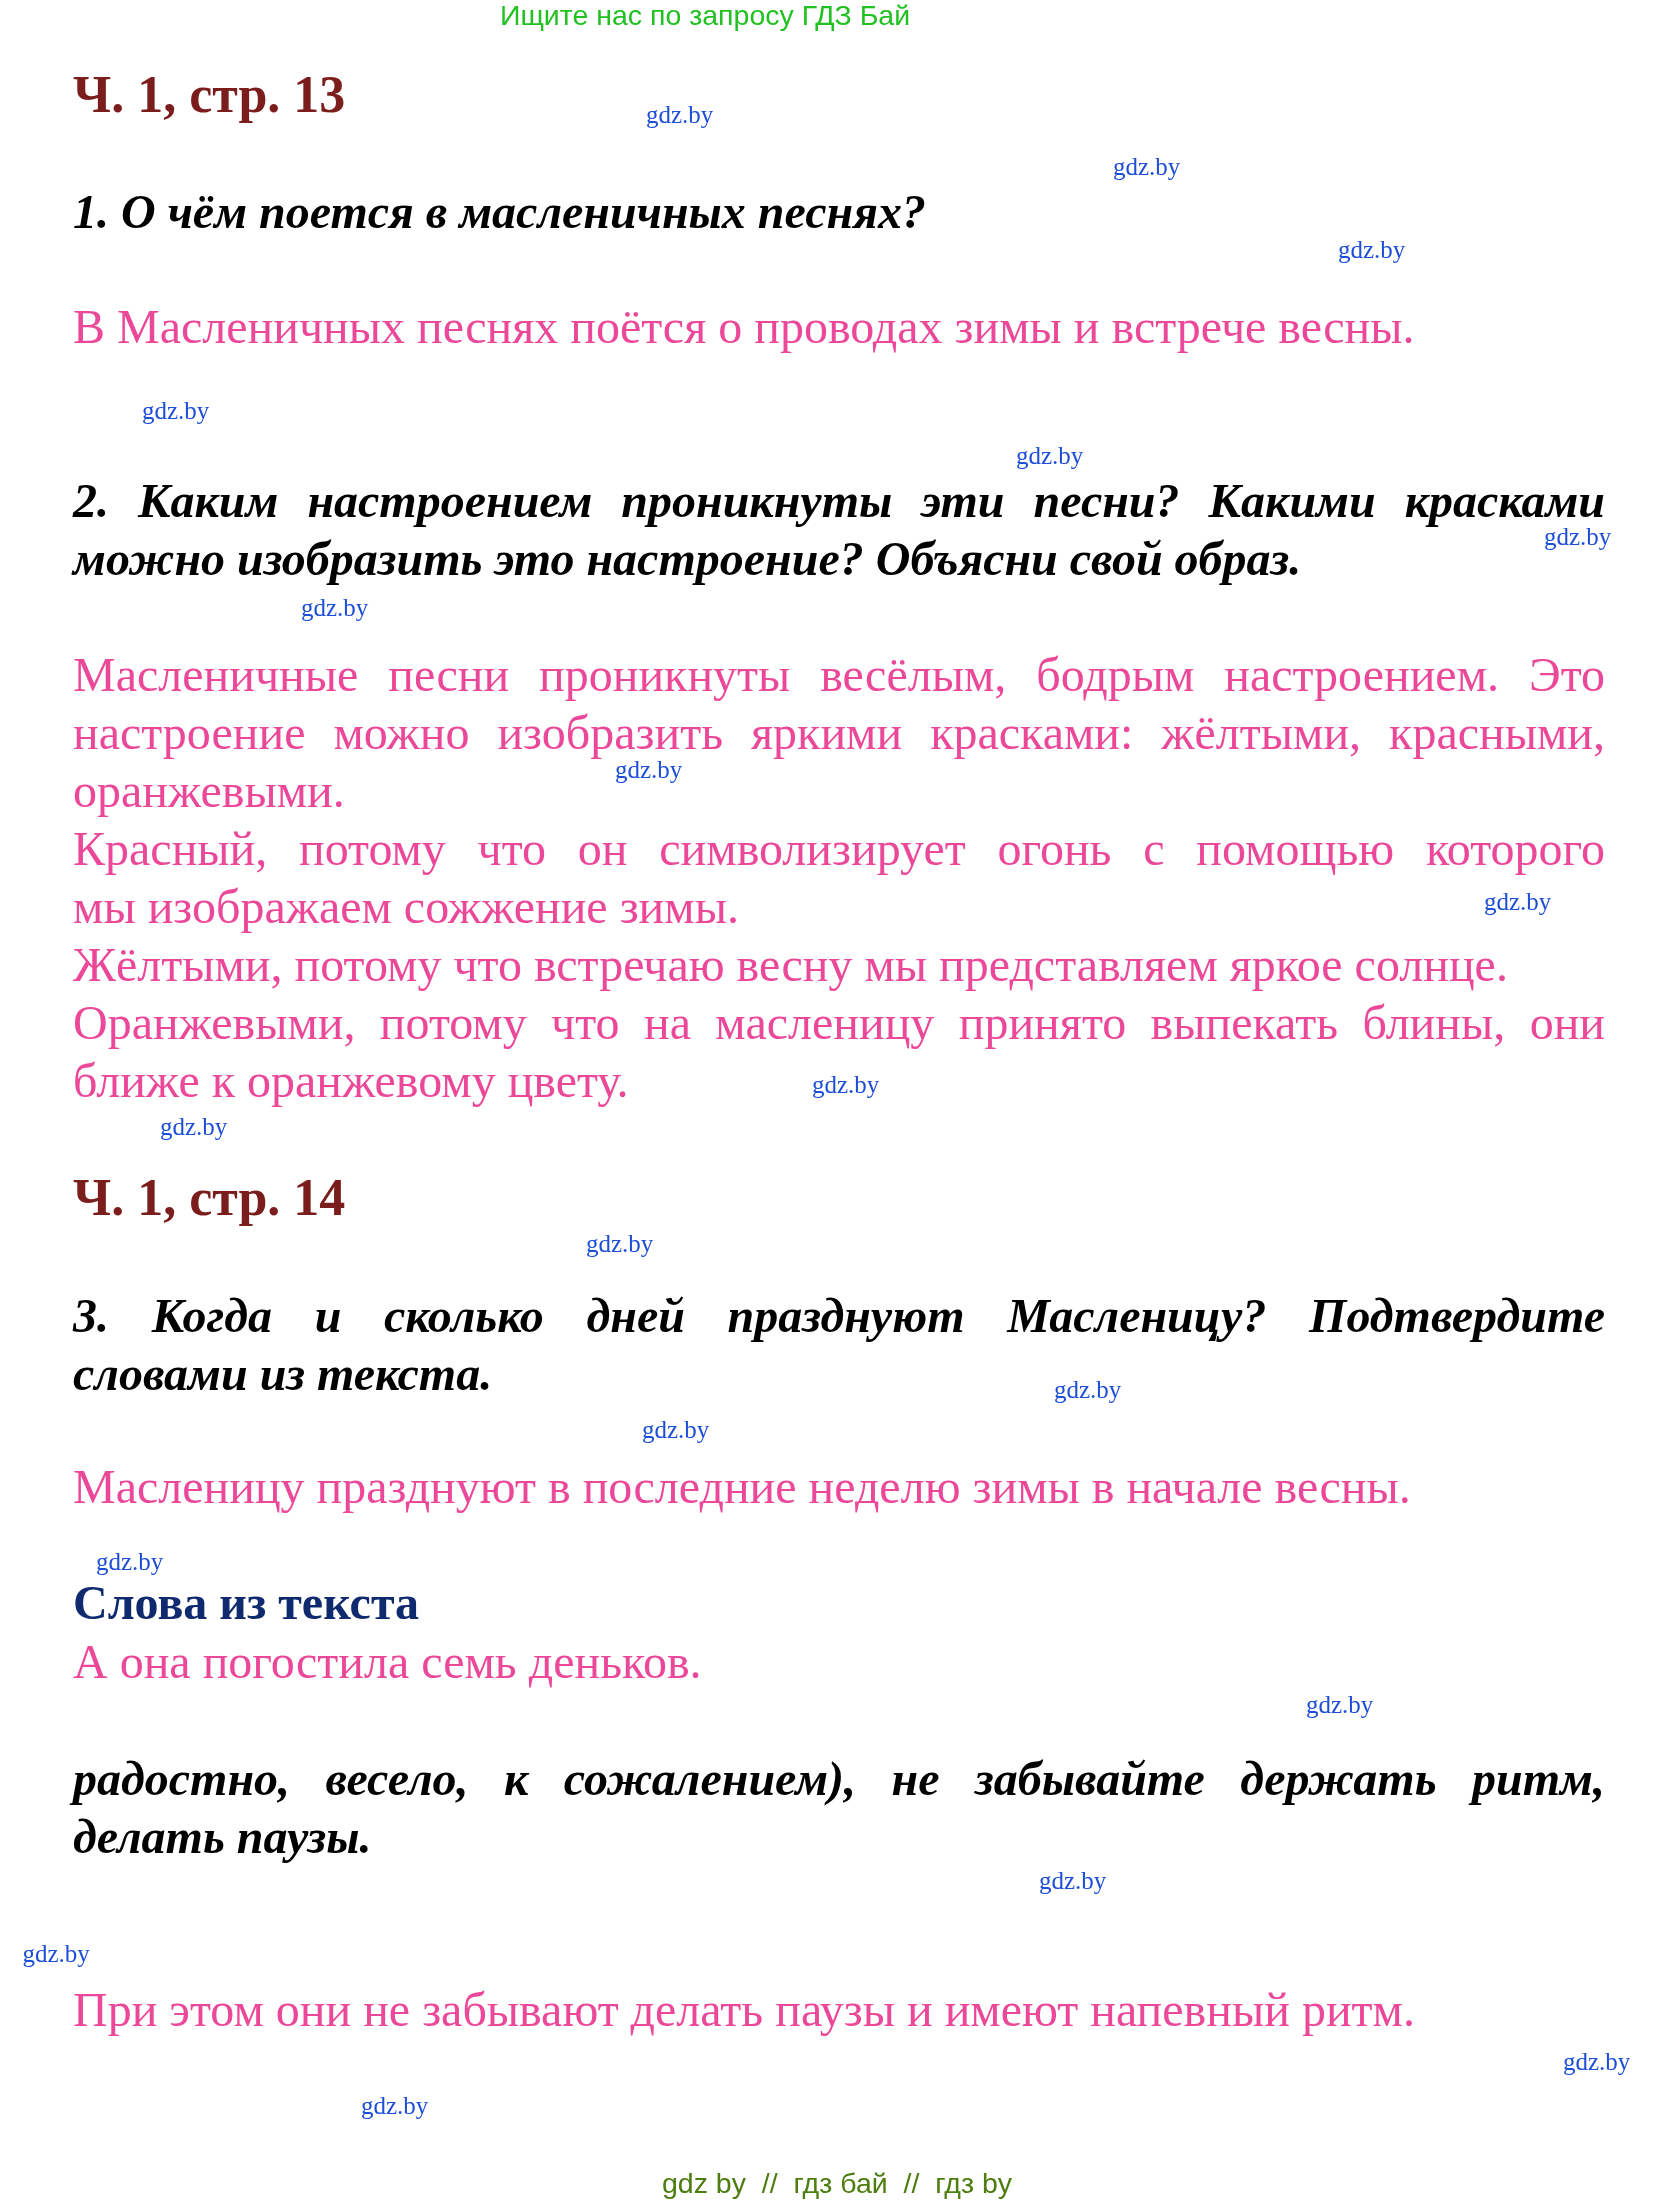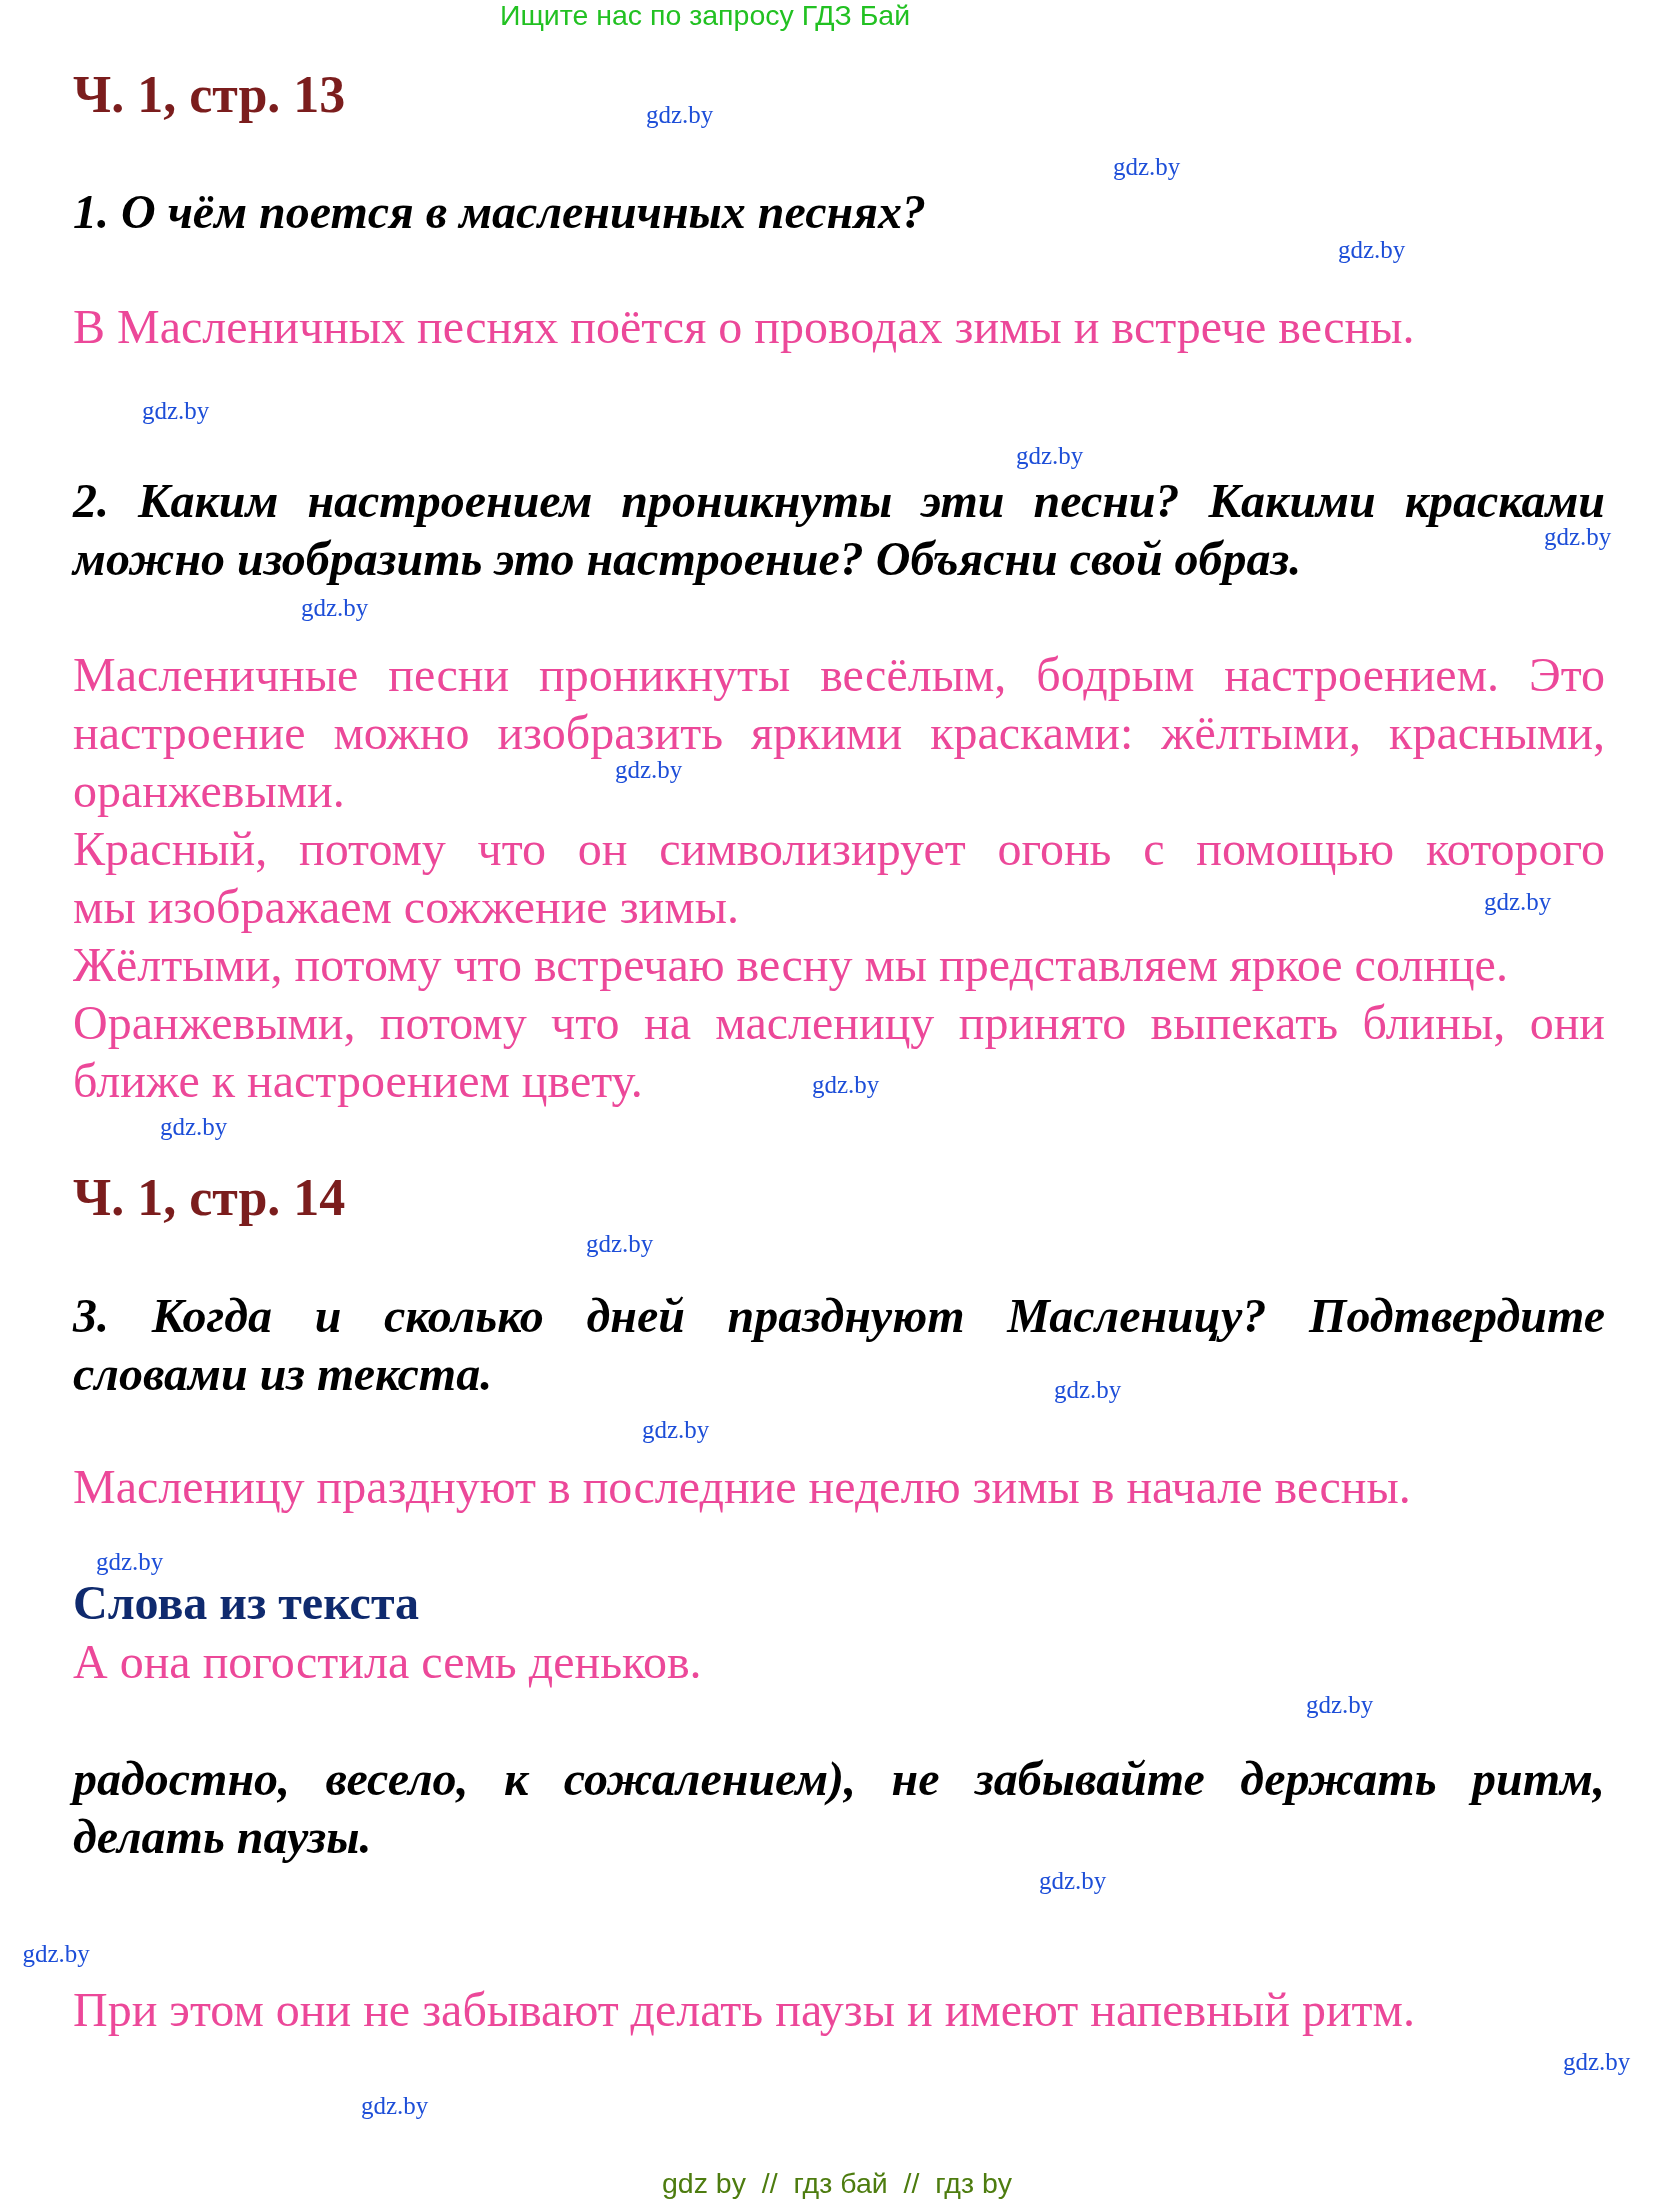--- a/index.html
+++ b/index.html
@@ -60,21 +60,21 @@
   <span class="line last">можно изобразить это настроение? Объясни свой образ.</span>
 </div>
 <div class="abs answer" style="top:646px">
   <span class="line j">Масленичные песни проникнуты весёлым, бодрым настроением. Это</span>
   <span class="line j">настроение можно изобразить яркими красками: жёлтыми, красными,</span>
   <span class="line">оранжевыми.</span>
   <span class="line j">Красный, потому что он символизирует огонь с помощью которого</span>
   <span class="line">мы изображаем сожжение зимы.</span>
   <span class="line">Жёлтыми, потому что встречаю весну мы представляем яркое солнце.</span>
   <span class="line j">Оранжевыми, потому что на масленицу принято выпекать блины, они</span>
-  <span class="line">ближе к настроением цвету.</span>
+  <span class="line">ближе к оранжевому цвету.</span>
 </div>
 
 <div class="abs heading" style="top:1169px">Ч. 1, стр. 14</div>
 
 <div class="abs question" style="top:1287px">
   <span class="line">3. Когда и сколько дней празднуют Масленицу? Подтвердите</span>
   <span class="line last">словами из текста.</span>
 </div>
 <div class="abs answer" style="top:1458px">
   <span class="line">Масленицу празднуют в последние неделю зимы в начале весны.</span>

